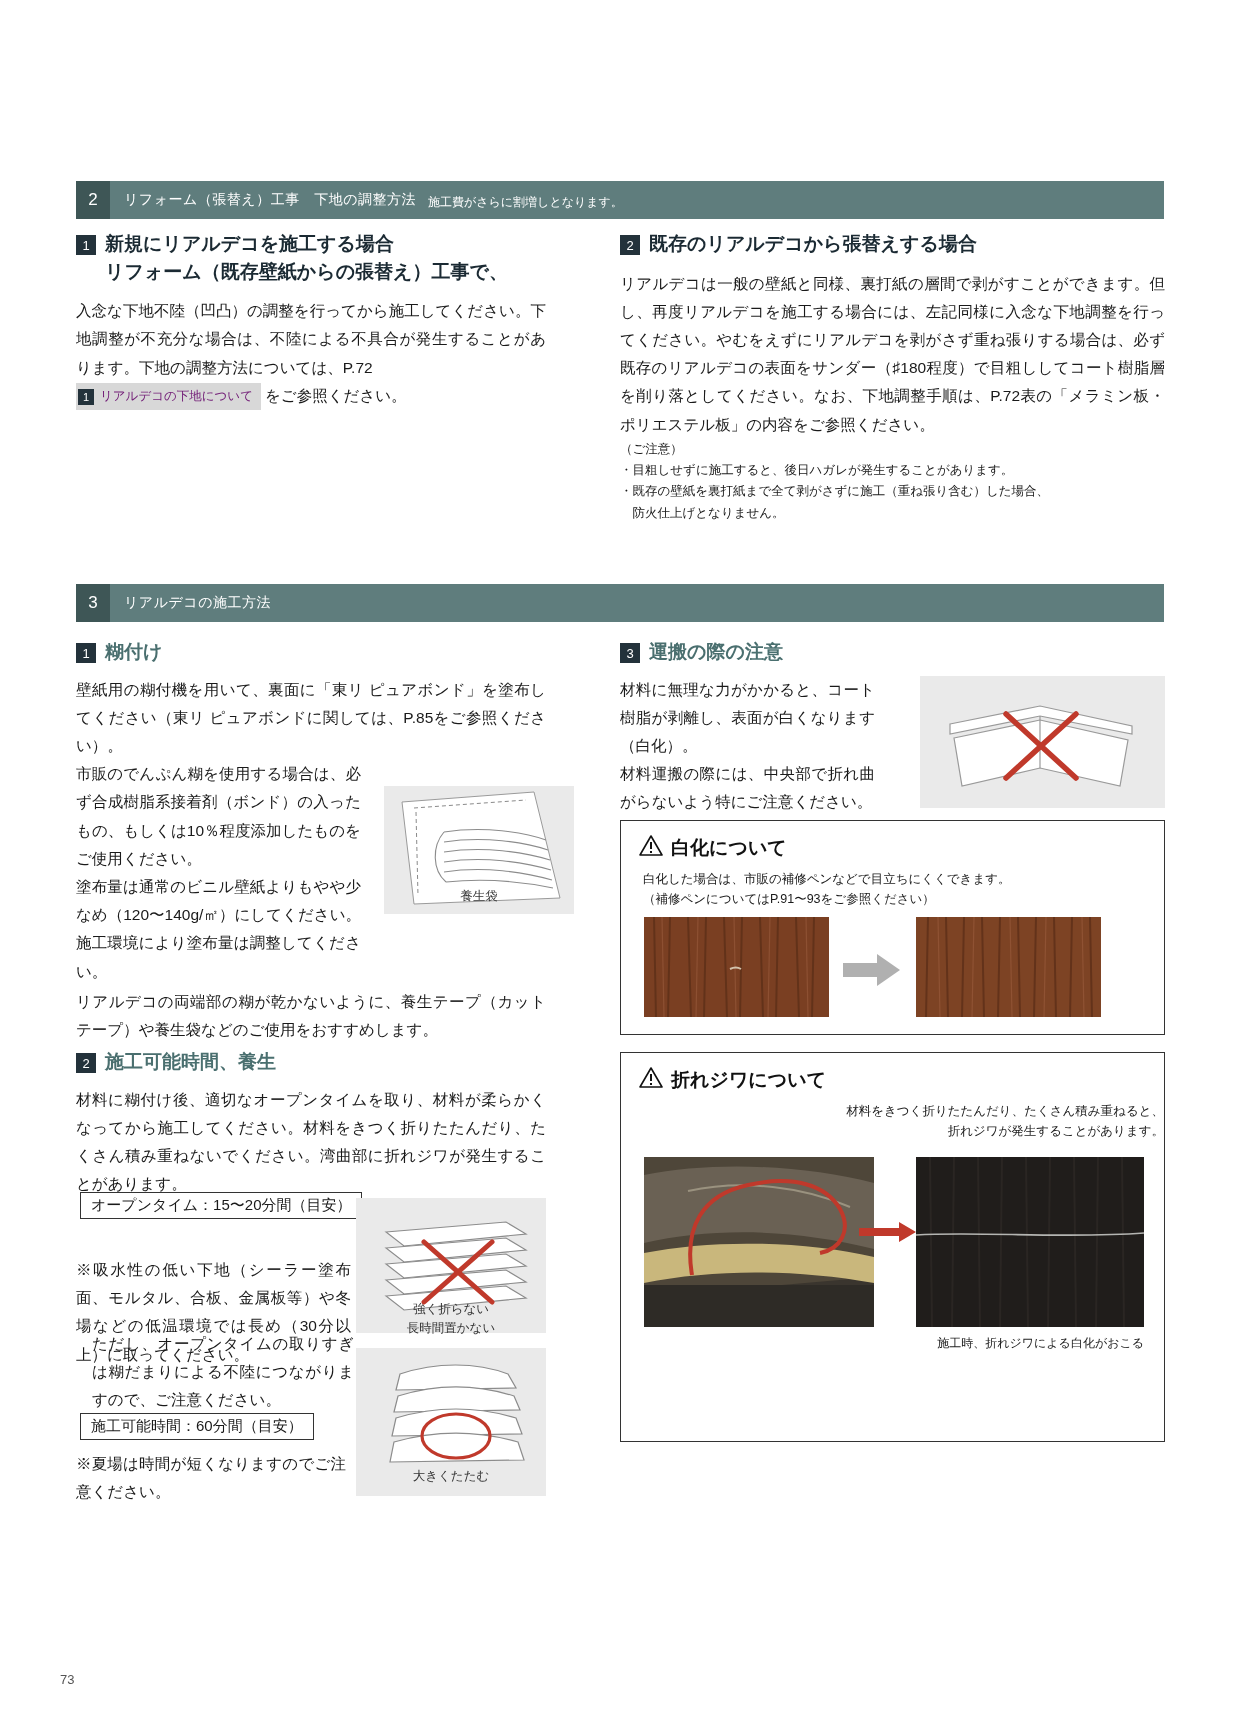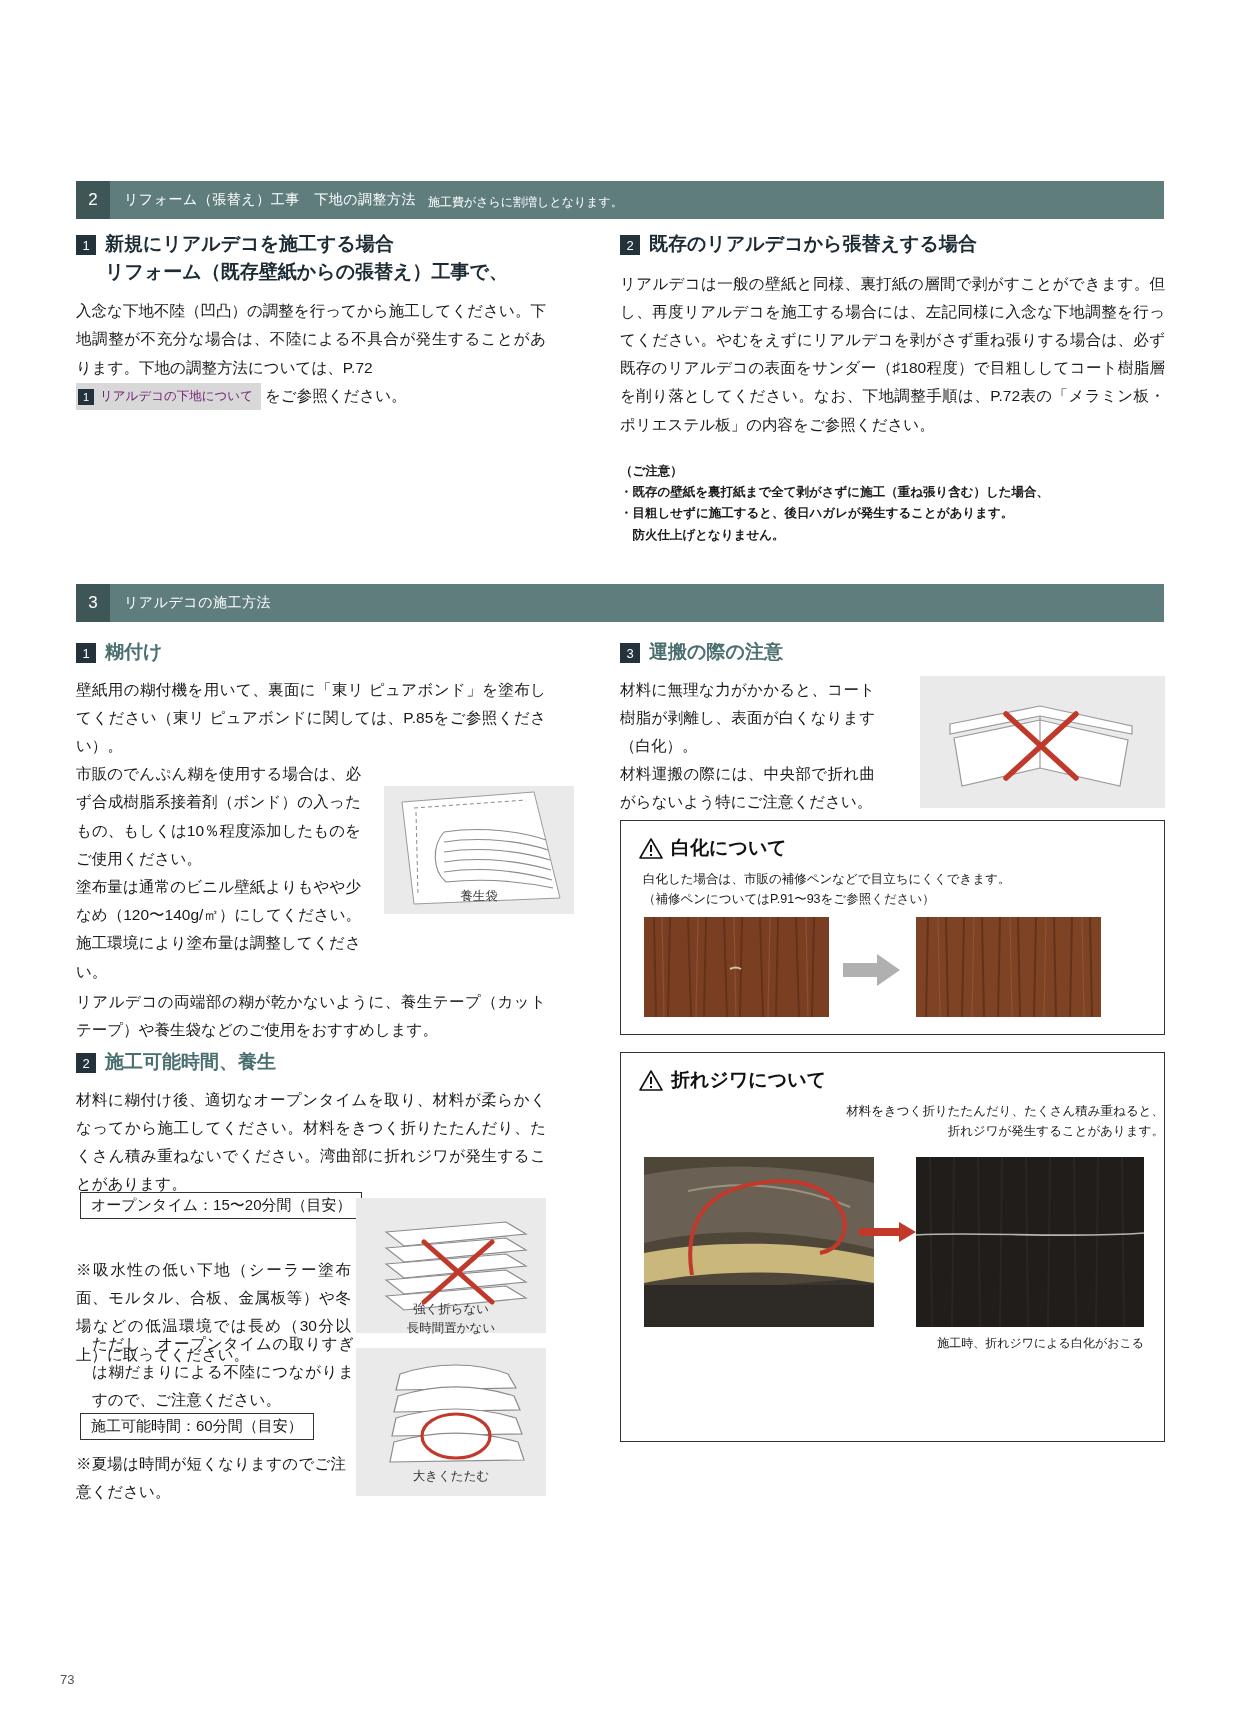--- a/index.html
+++ b/index.html
@@ -92,21 +92,21 @@
     padding:3px 10px;
     font-size:15px;
   }
 
   
   .ph { position:absolute; background:#e9e9e9; }
   .cap { font-size:12.5px; color:#333; text-align:center; }
 
   .panel { position:absolute; border:1px solid #333; background:#fff; }
   .panel-title {
-    display:flex; align-items:center;
+    display:flex; align-items:flex-start;
     font-size:19px; font-weight:bold; color:#111;
   }
   .warn {
     width:24px;height:21px;
     margin-right:8px;
     position:relative;
   }
   .warn svg { display:block; }
   .pnum { position:absolute; left:60px; top:1672px; font-size:13px; color:#555; }
 </style>
@@ -137,24 +137,24 @@
       </span><span>をご参照ください。</span>
     </div>
   </div>
 
   <div style="position:absolute; left:620px; top:230px; width:545px;">
     <div class="sub-h">
       <div class="sub-num">2</div>
       <div class="sub-text">既存のリアルデコから張替えする場合</div>
     </div>
     <div class="body-t" style="margin-top:12px;">リアルデコは一般の壁紙と同様、裏打紙の層間で剥がすことができます。但し、再度リアルデコを施工する場合には、左記同様に入念な下地調整を行ってください。やむをえずにリアルデコを剥がさず重ね張りする場合は、必ず既存のリアルデコの表面をサンダー（♯180程度）で目粗ししてコート樹脂層を削り落としてください。なお、下地調整手順は、P.72表の「メラミン板・ポリエステル板」の内容をご参照ください。</div>
-    <div class="small-t" style="margin-top:22px;font-weight:bold;">
+    <div class="small-t" style="">
       <div>（ご注意）</div>
+      <div>・目粗しせずに施工すると、後日ハガレが発生することがあります。</div>
       <div>・既存の壁紙を裏打紙まで全て剥がさずに施工（重ね張り含む）した場合、</div>
-      <div>・目粗しせずに施工すると、後日ハガレが発生することがあります。</div>
       <div>　防火仕上げとなりません。</div>
     </div>
   </div>
 
   <div class="sec-bar" style="left:76px; top:584px; width:1088px;">
     <div class="sec-num">3</div>
     <div class="sec-title">リアルデコの施工方法</div>
   </div>
 
   <div style="position:absolute; left:76px; top:638px; width:470px;">

